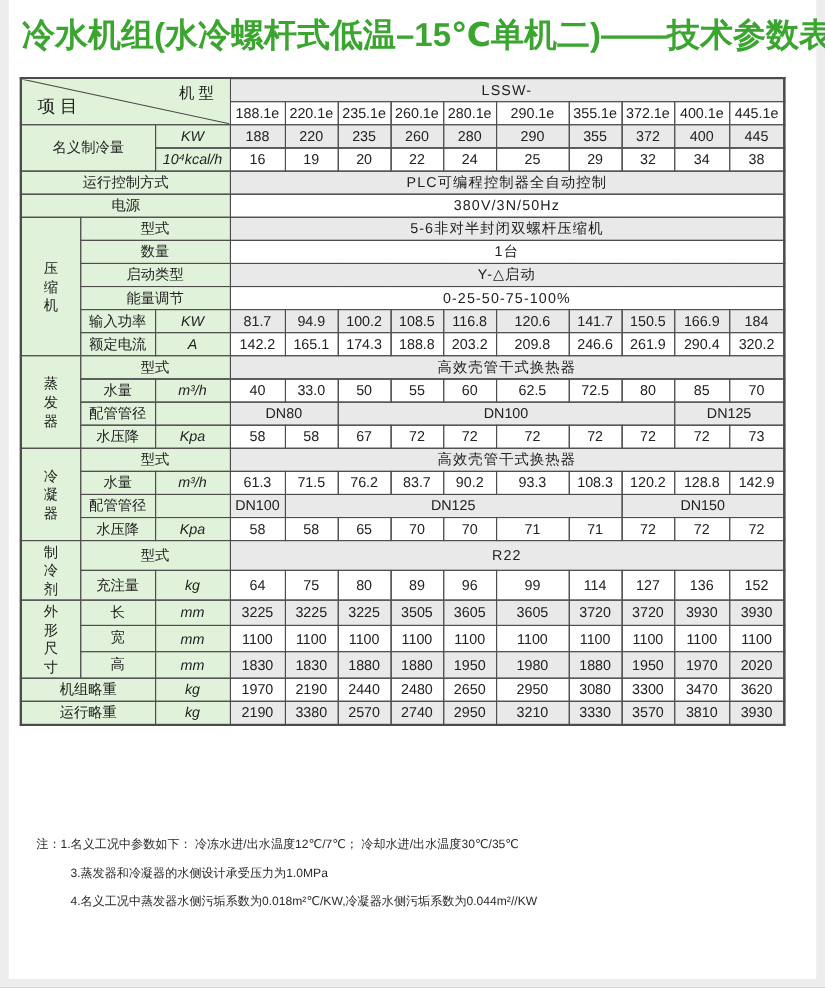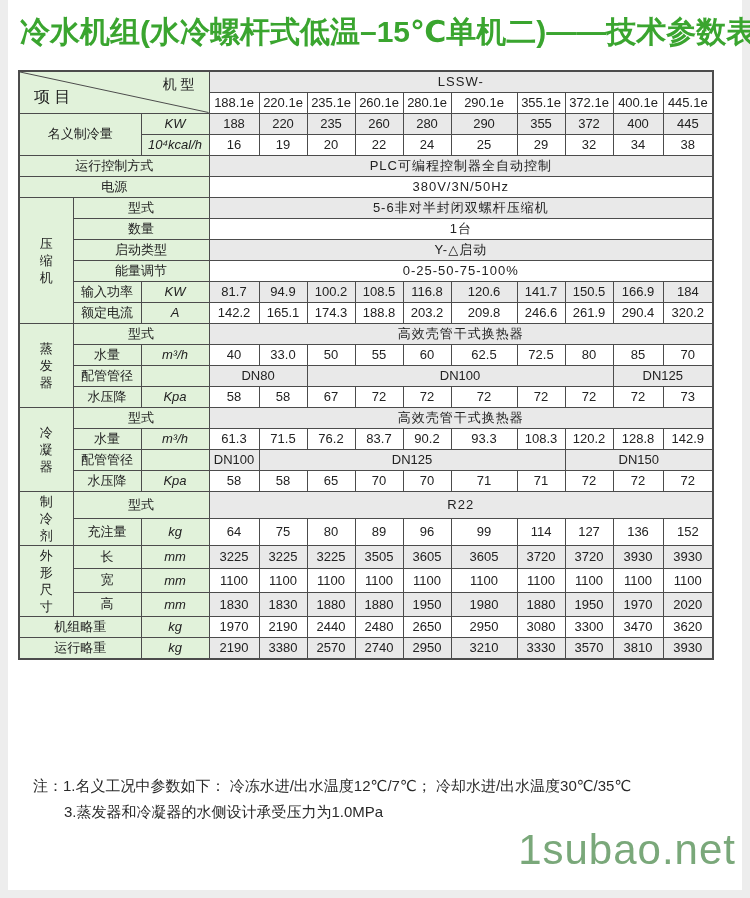--- a/index.html
+++ b/index.html
@@ -49,21 +49,21 @@
   tr.shade td.val,tr.shade td.merged,tr.shade td.model{background:var(--stripe);}
   tr:not(.shade) td.val,tr:not(.shade) td.merged,tr:not(.shade) td.model{background:#fff;}
   td.merged{font-size:14px;letter-spacing:1px;}
   td.model{font-size:13px;}
   td.corner{position:relative;padding:0;}
   td.corner svg{position:absolute;left:0;top:0;width:100%;height:100%;}
   .corner-tr{position:absolute;top:4px;right:14px;font-size:14px;}
   .corner-bl{position:absolute;bottom:5px;left:14px;font-size:16px;}
   .notes{
     position:absolute;left:25px;top:755px;width:700px;
-    font-size:15px;color:#2a2a2a;line-height:26px;margin-top:18px;
+    font-size:11px;color:#2a2a2a;line-height:26px;
   }
   .note-line{padding-left:31px;white-space:nowrap;}
   .note-line.first{padding-left:0;}
   .watermark{
     position:absolute;right:6px;bottom:16px;
     font-size:42px;color:var(--watermark);
     letter-spacing:1px;font-weight:500;
   }
 </style>
 </head>
@@ -361,17 +361,17 @@
           <td class="val">3570</td>
           <td class="val">3810</td>
           <td class="val">3930</td>
         </tr>
       </tbody>
   </table>
 
   <div class="notes">
     <div class="note-line first"><span>注：</span><span>1.名义工况中参数如下： 冷冻水进/出水温度12℃/7℃； 冷却水进/出水温度30℃/35℃</span></div>
     <div class="note-line">3.蒸发器和冷凝器的水侧设计承受压力为1.0MPa</div>
+    <div class="note-line">4.名义工况中蒸发器水侧污垢系数为0.018m²℃/KW,冷凝器水侧污垢系数为0.044m²//KW</div>
   </div>
 
-  <div class="watermark">1subao.net</div>
 
 </div>
 
 </body></html>

